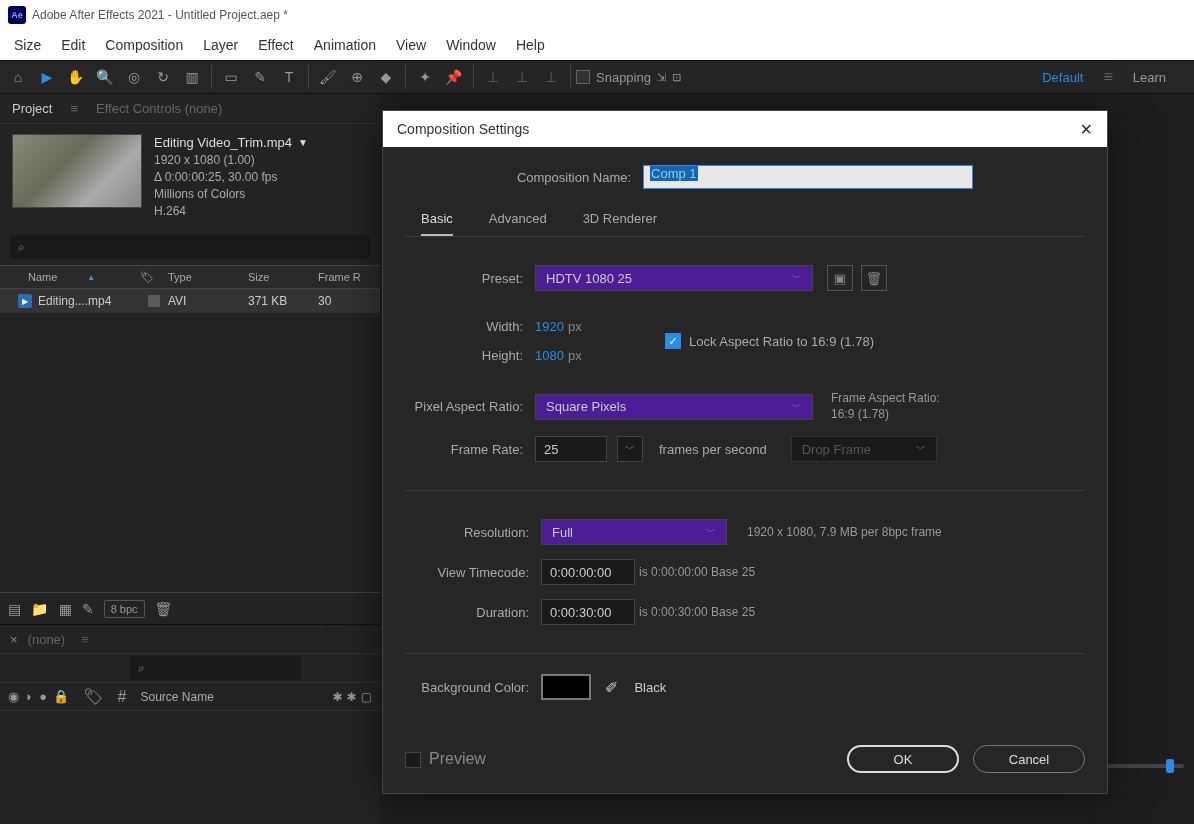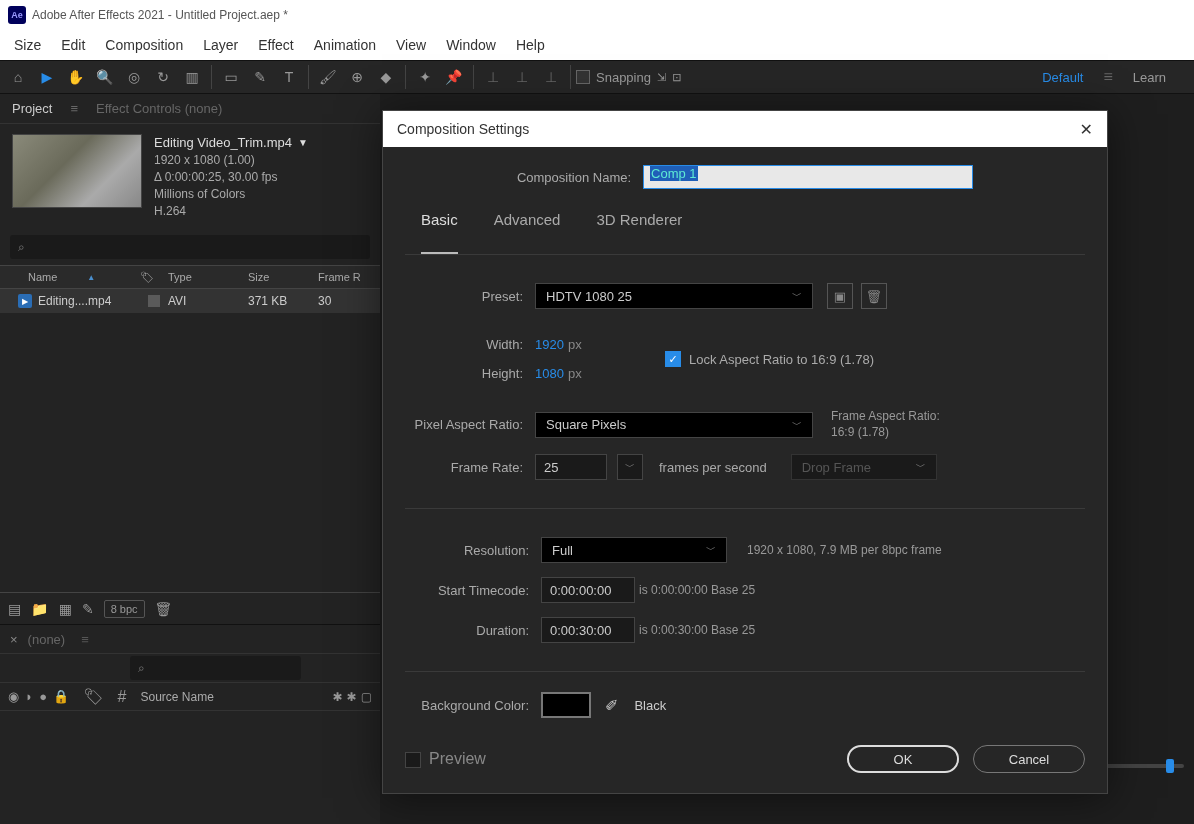--- a/index.html
+++ b/index.html
@@ -60,25 +60,25 @@
 .dlg-titlebar{height:36px;background:#fff;display:flex;align-items:center;padding:0 14px;justify-content:space-between;color:#333;font-size:14px}
 .dlg-close{font-size:16px;cursor:pointer}
 .dlg-body{padding:0 22px;color:#aaa;font-size:13px}
 .fld-row{display:flex;align-items:center;margin:14px 0}
 .fld-label{text-align:right;padding-right:12px;color:#aaa}
 .comp-name-row{justify-content:center;margin-top:18px}
 .comp-name-row .fld-label{width:auto}
 .comp-name-input{width:330px;height:24px;background:#e8e8e8;border:1px solid #288ce8;color:#000;padding:0 6px;font-size:13px}
 .comp-name-input .sel{background:#1f5fb8;color:#5eead4;padding:0 1px}
 .tabs{display:flex;gap:36px;padding:8px 16px 0;border-bottom:1px solid #3a3a3a;margin-top:8px}
-.dlg-tab{padding-bottom:24px;color:#aaa;cursor:pointer;font-size:15px}
+.dlg-tab{padding-bottom:8px;color:#aaa;cursor:pointer;font-size:13px}
 .dlg-tab.active{color:#ddd;border-bottom:2px solid #bbb}
 .section{border-bottom:1px solid #3a3a3a;padding:14px 0}
 .preset-row .fld-label{width:130px}
-.dropdown{background:#000000;border:1px solid #444;height:26px;display:flex;align-items:center;padding:0 10px;justify-content:space-between;color:#ccc;cursor:pointer}
+.dropdown{background:#4c1d95;border:1px solid #444;height:26px;display:flex;align-items:center;padding:0 10px;justify-content:space-between;color:#ccc;cursor:pointer}
 .preset-dd{width:278px}
 .dd-arrow{font-size:10px;color:#888}
 .preset-icons{display:flex;gap:8px;margin-left:14px}
 .preset-icon{width:26px;height:26px;border:1px solid #555;display:flex;align-items:center;justify-content:center;font-size:13px;color:#888}
 .whrow{display:flex;align-items:center}
 .whrow .fld-label{width:130px}
 .val-link{color:#288ce8;cursor:pointer}
 .unit{color:#888;margin-left:4px}
 .lock-aspect{display:flex;align-items:center;gap:8px;margin-left:40px}
 .chk{width:16px;height:16px;background:#1a1a1a;border:1px solid #555;display:flex;align-items:center;justify-content:center;font-size:11px}
@@ -333,21 +333,21 @@
     <div class="section">
       <div class="fld-row res-row">
         <span class="fld-label">Resolution:</span>
         <div class="dropdown res-dd">
           <span>Full</span>
           <span class="dd-arrow">﹀</span>
         </div>
         <span class="res-text">1920 x 1080, 7.9 MB per 8bpc frame</span>
       </div>
       <div class="fld-row tc-row">
-        <span class="fld-label">Start Timecode:</span>
+        <span class="fld-label">View Timecode:</span>
         <div class="tc-input">0:00:00:00</div>
         <span class="tc-text">is 0:00:00:00  Base 25</span>
       </div>
       <div class="fld-row tc-row">
         <span class="fld-label">Duration:</span>
         <div class="tc-input">0:00:30:00</div>
         <span class="tc-text">is 0:00:30:00  Base 25</span>
       </div>
     </div>
 

